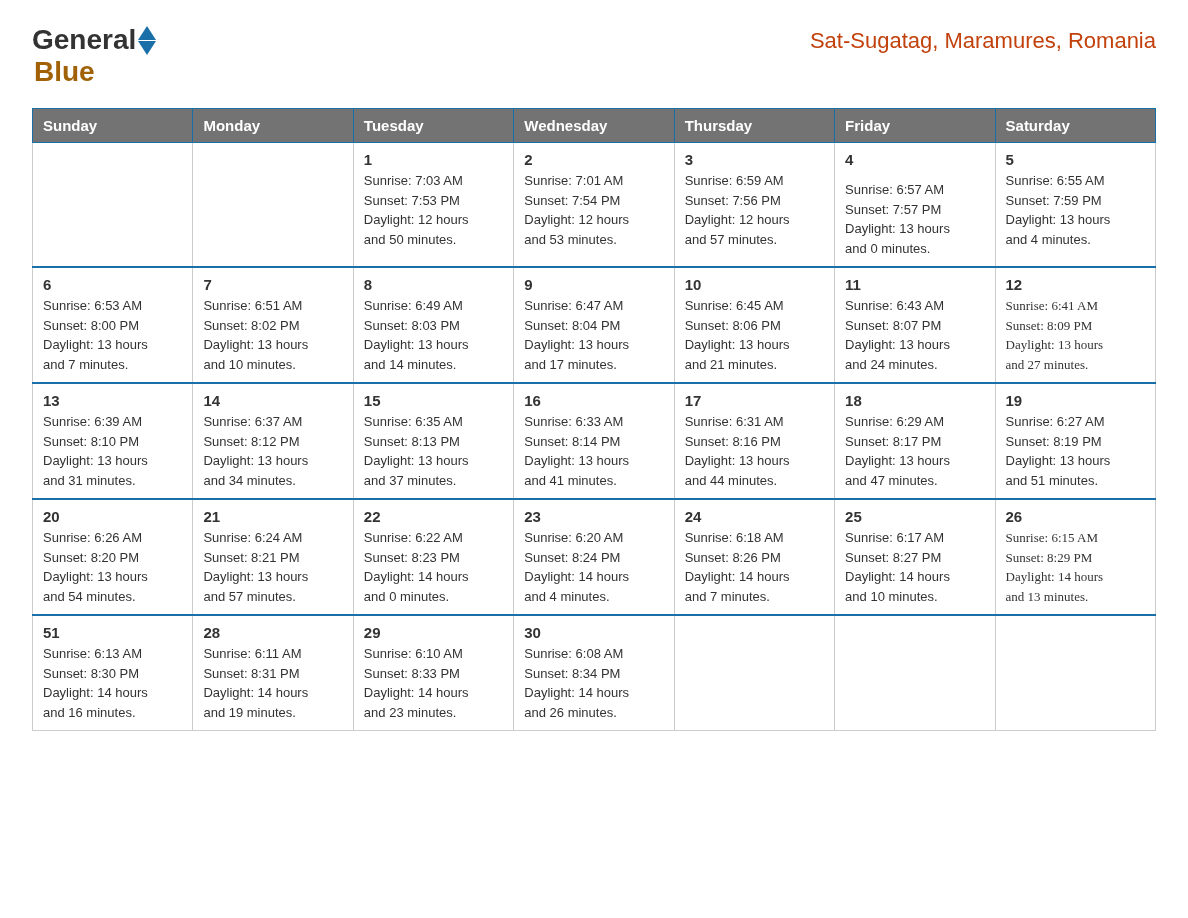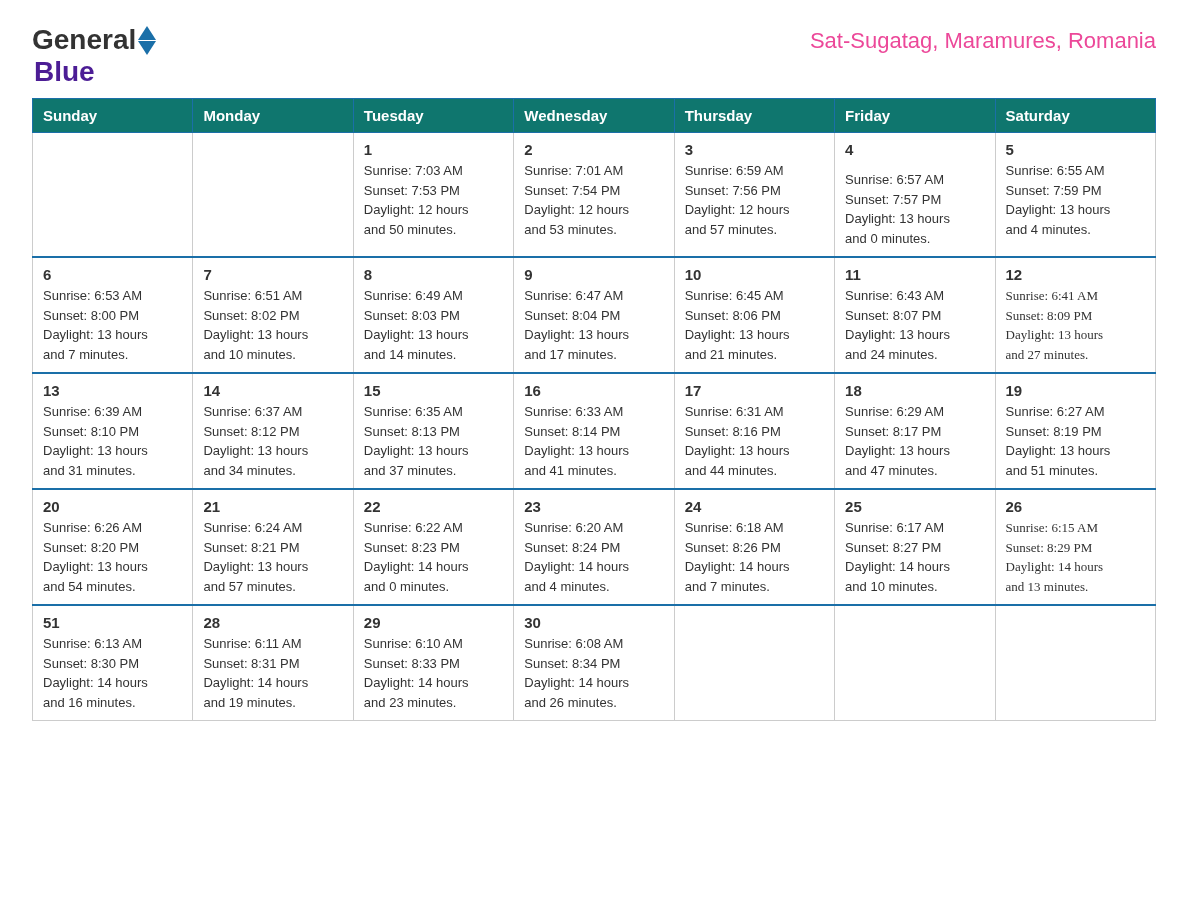--- a/index.html
+++ b/index.html
@@ -7,58 +7,58 @@
       font-family: Arial, sans-serif;
       background: #fff;
       padding: 24px 32px;
       width: 1188px;
       min-height: 918px;
     }
     .header {
       display: flex;
       justify-content: space-between;
       align-items: flex-start;
-      margin-bottom: 10px;
+      margin-bottom: 20px;
     }
     .logo {
       display: flex;
       align-items: center;
       gap: 2px;
     }
     .logo-text-general {
       font-size: 28px;
       font-weight: bold;
       color: #333;
     }
     .logo-text-blue {
       font-size: 28px;
       font-weight: bold;
-      color: #4c1d95;
+      color: #a16207;
     }
     .title-block {
       text-align: right;
     }
     .month-title {
       font-size: 52px;
       font-weight: normal;
       color: #222;
       line-height: 1.1;
     }
     .location-title {
       font-size: 22px;
-      color: #ec4899;
+      color: #c2410c;
       margin-top: 4px;
     }
     table {
       width: 100%;
       border-collapse: collapse;
       table-layout: fixed;
     }
     thead tr th {
-      background-color: #0f766e;
+      background-color: #737373;
       color: #fff;
       font-size: 15px;
       font-weight: bold;
       padding: 8px 10px;
       text-align: left;
       border: 1px solid #1a6fa8;
     }
     tbody tr td {
       vertical-align: top;
       padding: 8px 10px;

